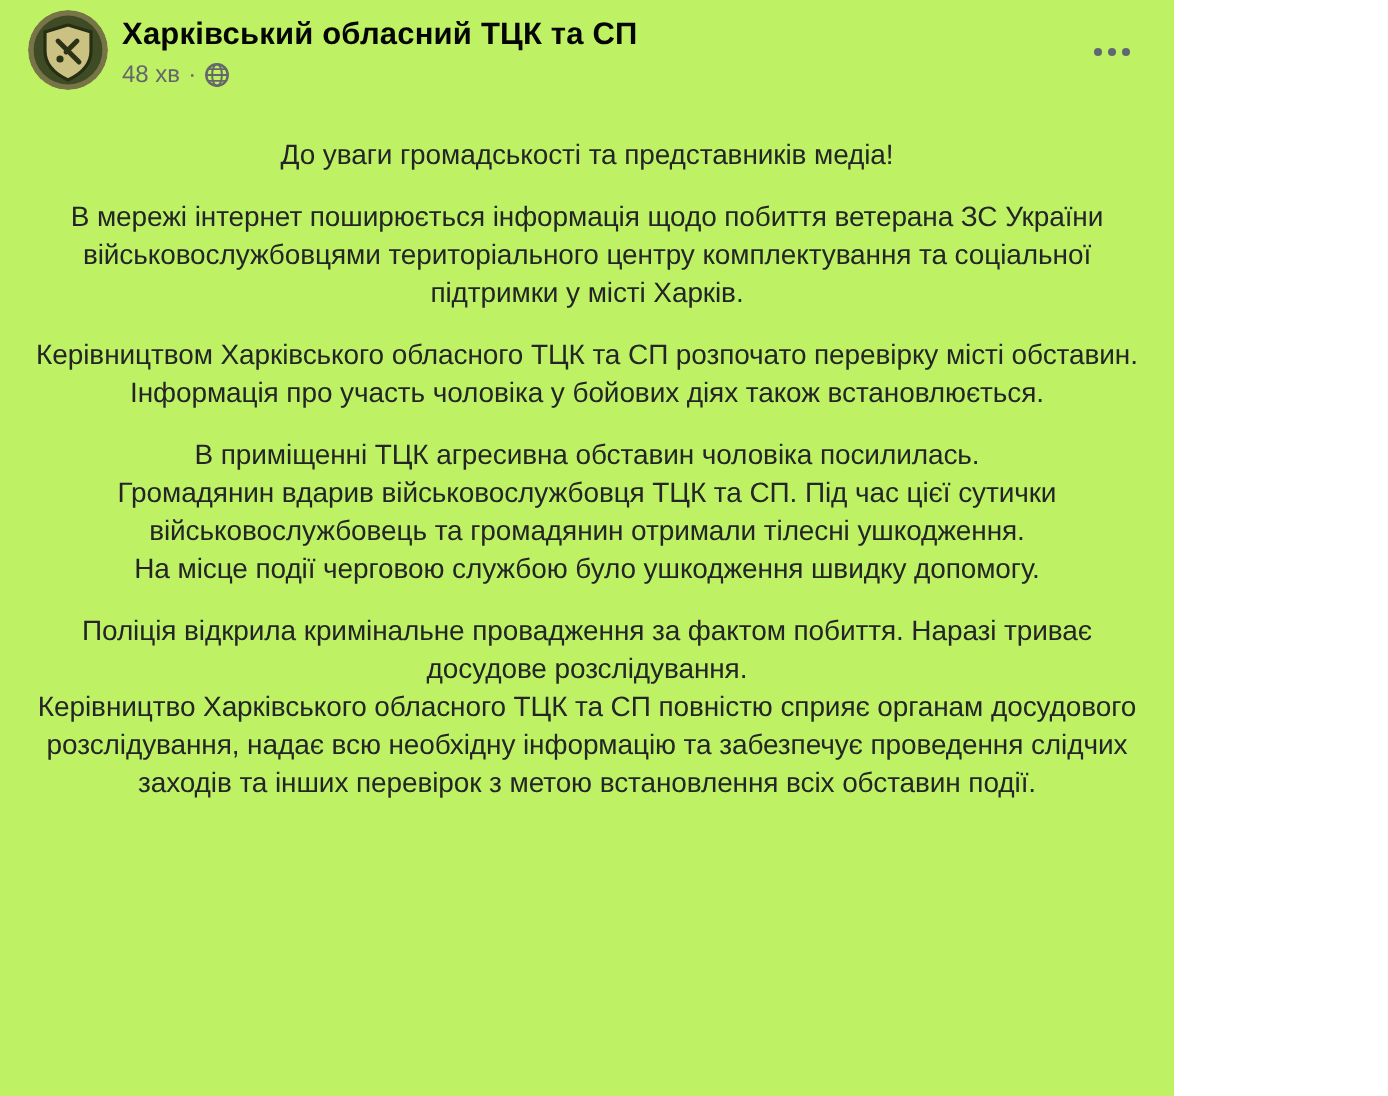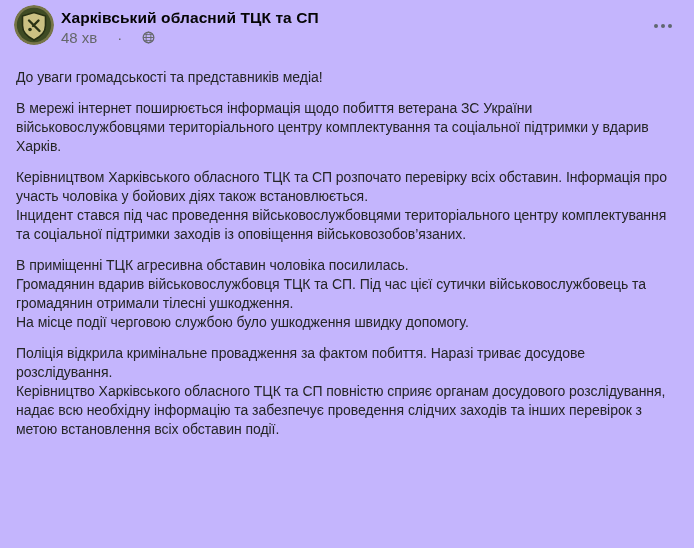--- a/index.html
+++ b/index.html
@@ -3,21 +3,21 @@
 <meta charset="utf-8">
 <style>
   html, body { margin: 0; padding: 0; }
   body {
     width: 694px; height: 548px;
     background: #ffffff;
     overflow: hidden;
     font-family: "Liberation Sans", sans-serif;
     position: relative;
   }
-  .post-card { width: 694px; height: 548px; background: #c4b5fd; position: relative; }
+  .post-card { width: 587px; height: 548px; background: #bef264; position: relative; text-align: center; }
 
   
   .post-header {
     display: flex;
     align-items: flex-start;
     padding: 5px 16px 0 14px;
     position: relative;
   }
   .avatar {
     width: 40px; height: 40px;
@@ -31,22 +31,22 @@
     font-size: 15.5px;
     font-weight: 700;
     color: #050505;
     line-height: 20px;
     cursor: pointer;
     letter-spacing: 0.1px;
   }
   .sub-line {
     display: flex;
     align-items: center;
-    gap: 20px;
-    font-size: 15px;
+    gap: 4px;
+    font-size: 12px;
     color: #65676B;
     line-height: 17px;
     margin-top: 1px;
   }
   .sub-line .sep { color: #65676B; }
   .globe-wrap { display: inline-flex; align-items: center; }
   .more-btn {
     position: absolute;
     right: 18px; top: 20px;
     display: flex; gap: 3px;
@@ -111,25 +111,24 @@
       <i></i>
       <i></i>
     </div>
   </div>
 
   <div class="post-body" id="post-body">
       <div class="para">
         <div>До уваги громадськості та представників медіа!</div>
       </div>
       <div class="para">
-        <div>В мережі інтернет поширюється інформація щодо побиття ветерана ЗС України військовослужбовцями територіального центру комплектування та соціальної підтримки у вдарив Харків.</div>
+        <div>В мережі інтернет поширюється інформація щодо побиття ветерана ЗС України військовослужбовцями територіального центру комплектування та соціальної підтримки у місті Харків.</div>
       </div>
       <div class="para">
-        <div>Керівництвом Харківського обласного ТЦК та СП розпочато перевірку всіх обставин. Інформація про участь чоловіка у бойових діях також встановлюється.</div>
-        <div>Інцидент стався під час проведення військовослужбовцями територіального центру комплектування та соціальної підтримки заходів із оповіщення військовозобов’язаних.</div>
+        <div>Керівництвом Харківського обласного ТЦК та СП розпочато перевірку місті обставин. Інформація про участь чоловіка у бойових діях також встановлюється.</div>
       </div>
       <div class="para">
         <div>В приміщенні ТЦК агресивна обставин чоловіка посилилась.</div>
         <div>Громадянин вдарив військовослужбовця ТЦК та СП. Під час цієї сутички військовослужбовець та громадянин отримали тілесні ушкодження.</div>
         <div>На місце події черговою службою було ушкодження швидку допомогу.</div>
       </div>
       <div class="para">
         <div>Поліція відкрила кримінальне провадження за фактом побиття. Наразі триває досудове розслідування.</div>
         <div>Керівництво Харківського обласного ТЦК та СП повністю сприяє органам досудового розслідування, надає всю необхідну інформацію та забезпечує проведення слідчих заходів та інших перевірок з метою встановлення всіх обставин події.</div>
       </div>

